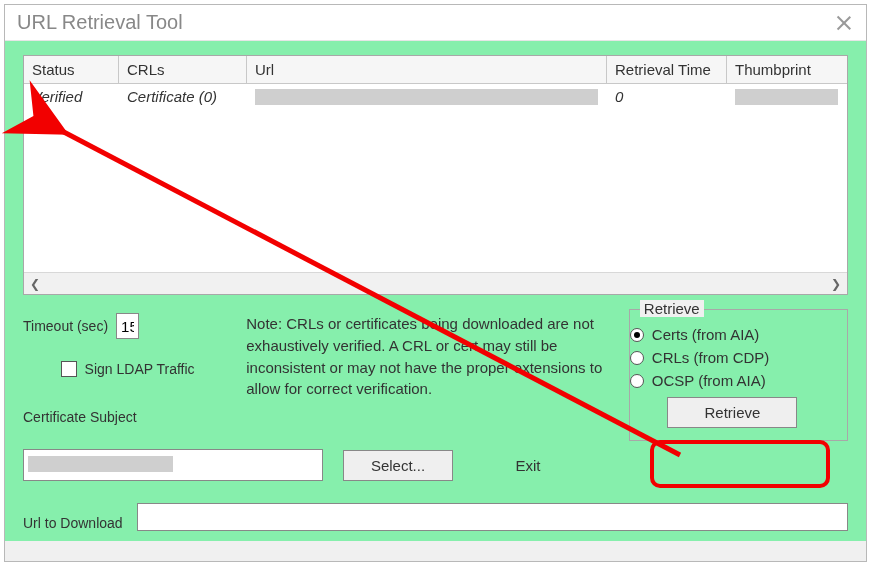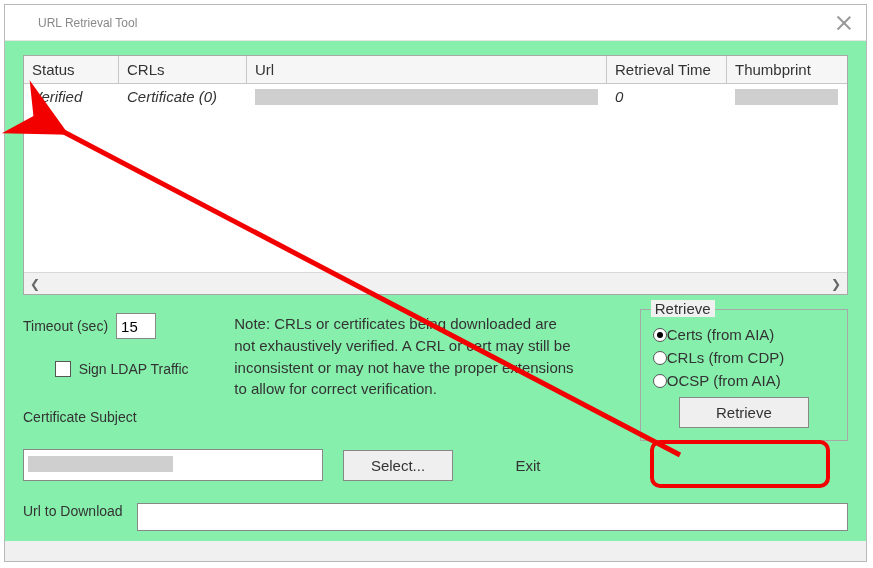--- a/index.html
+++ b/index.html
@@ -28,23 +28,22 @@
     height: 36px;
     display: flex;
     align-items: center;
     justify-content: space-between;
     padding: 0 12px;
     background: #fff;
     border-bottom: 1px solid #e6e6e6;
   }
   .title {
     color: #888;
-    font-size: 12px;
+    font-size: 20px;
     font-weight: 400;
-    margin-left: 21px;
   }
   .close-x {
     width: 20px; height: 20px; position: relative;
   }
   .close-x::before, .close-x::after {
     content: '';
     position: absolute;
     left: 9px; top: 1px;
     width: 1.5px; height: 18px;
     background: #999;
@@ -129,21 +128,21 @@
   .lower-left {
     width: 210px;
   }
   .timeout-row {
     display: flex;
     align-items: center;
     gap: 8px;
     margin-top:4px;
   }
   .timeout-row input {
-    width: 40px;
+    width: 23px;
     height: 26px;
     border: 1px solid #888;
     background: #fff;
     padding: 2px 4px;
     font-family: inherit;
     font-size: 15px;
   }
   .chk-row {
     display: flex;
     align-items: center;
@@ -164,33 +163,32 @@
   .lower-mid {
     width: 370px;
     font-size: 15px;
     line-height: 1.45;
     padding-top: 4px;
   }
 
   .fieldset {
     position: relative;
     border: 1px solid #a8a8a8;
-    padding: 10px 12px 12px 12px;
+    padding: 10px 12px 12px 0;
     width: 220px;
-    margin-left: 44px;
   }
   .fieldset .legend {
     position: absolute;
     top: -10px; left: 10px;
     background: #f0f0f0;
     padding: 0 4px;
     font-size: 15px;
   }
   .radio-row {
-    display: flex; align-items: center; 
+    display: flex; align-items: center; gap: 8px;
     margin: 6px 0;
     font-size: 15px;
   }
   .radio {
     width: 14px; height: 14px; border: 1px solid #555; border-radius: 50%;
     display: inline-flex; align-items:center; justify-content:center;
     background:#fff;
   }
   .radio.sel::after {
     content:''; width:6px;height:6px;border-radius:50%;background:#000;
@@ -214,21 +212,21 @@
     width: 300px;
     height: 32px;
     border:1px solid #888;
     background:#fff;
     padding:4px;
   }
   .subj-box .redact { width: 50%; }
 
   .url-row {
     display:flex;
-    align-items:flex-start;
+    align-items:flex-end;
     gap:14px;
     margin-top:22px;
   }
   .url-input {
     flex:1;
     height:28px;
     border:1px solid #888;
     background:#fff;
   }
 

